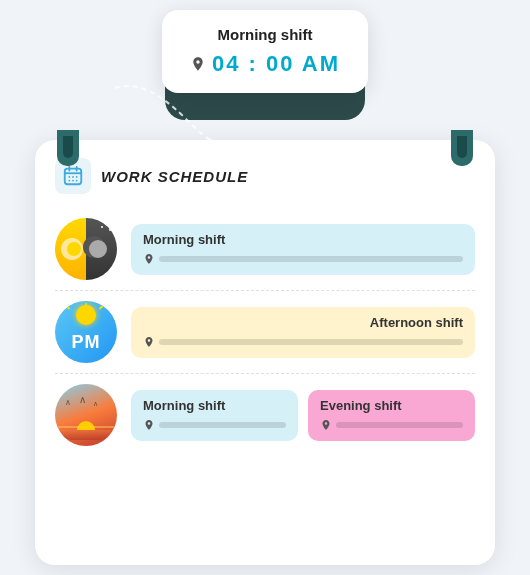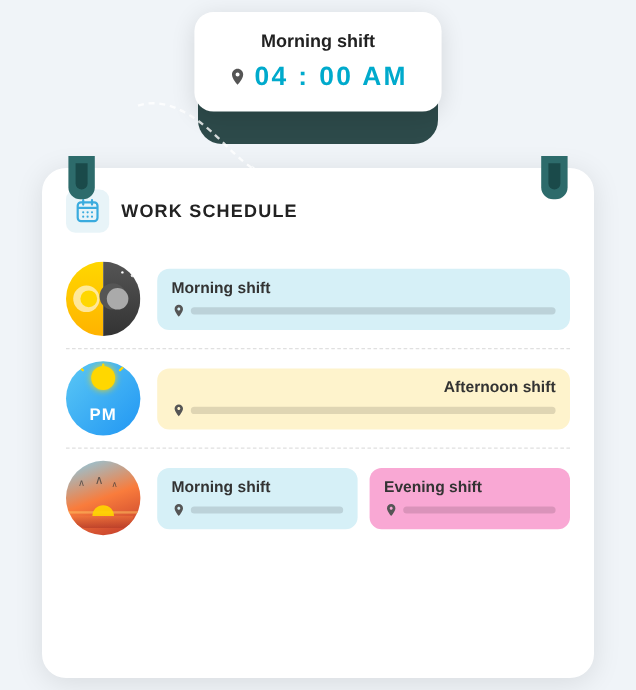--- a/index.html
+++ b/index.html
@@ -118,20 +118,21 @@
       box-shadow: 0 4px 24px rgba(0,0,0,0.10);
       padding: 18px 20px 14px 20px;
       z-index: 6;
     }
 
     .card-header {
       display: flex;
       align-items: center;
       gap: 10px;
       margin-bottom: 14px;
+      font-style: italic;
     }
     .card-header .calendar-icon-wrap {
       width: 36px;
       height: 36px;
       background: #e8f4f8;
       border-radius: 8px;
       display: flex;
       align-items: center;
       justify-content: center;
     }
@@ -263,21 +264,21 @@
     <div class="schedule-row">
 
       <div style="width:62px;height:62px;border-radius:50%;background:linear-gradient(135deg,#5bc8f5,#2196f3);display:flex;flex-direction:column;align-items:center;justify-content:center;flex-shrink:0;overflow:hidden;position:relative;">
 
         <div style="position:absolute;top:4px;left:50%;transform:translateX(-50%);width:20px;height:20px;border-radius:50%;background:#ffd700;box-shadow:0 0 6px #ffd700;"></div>
 
         <div style="position:absolute;top:2px;left:50%;transform:translateX(-50%);width:2px;height:5px;background:#ffd700;border-radius:1px;"></div>
         <div style="position:absolute;top:4px;left:72%;width:2px;height:5px;background:#ffd700;border-radius:1px;transform:rotate(45deg);"></div>
         <div style="position:absolute;top:4px;left:20%;width:2px;height:5px;background:#ffd700;border-radius:1px;transform:rotate(-45deg);"></div>
 
-        <div style="position:absolute;bottom:10px;font-size:14px;font-weight:900;color:white;letter-spacing:1px;">PM</div>
+        <div style="position:absolute;bottom:10px;font-size:18px;font-weight:900;color:white;letter-spacing:1px;">PM</div>
       </div>
       <div class="shifts-area">
         <div class="shift-card yellow">
           <div class="s-title">Afternoon shift</div>
           <div class="s-pin-row">
             <svg width="12" height="12" viewBox="0 0 24 24" fill="#555">
                 <path d="M12 2C8.13 2 5 5.13 5 9c0 5.25 7 13 7 13s7-7.75 7-13c0-3.87-3.13-7-7-7zm0 9.5c-1.38 0-2.5-1.12-2.5-2.5s1.12-2.5 2.5-2.5 2.5 1.12 2.5 2.5-1.12 2.5-2.5 2.5z"></path>
               </svg>
             <div class="s-line"></div>
           </div>

